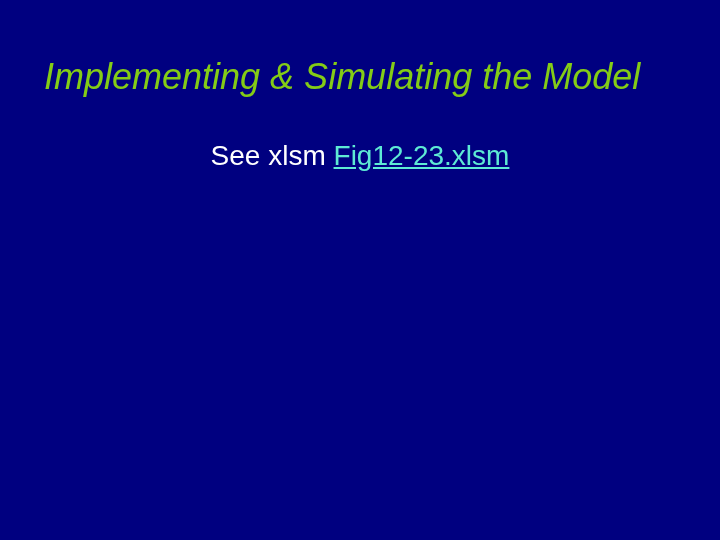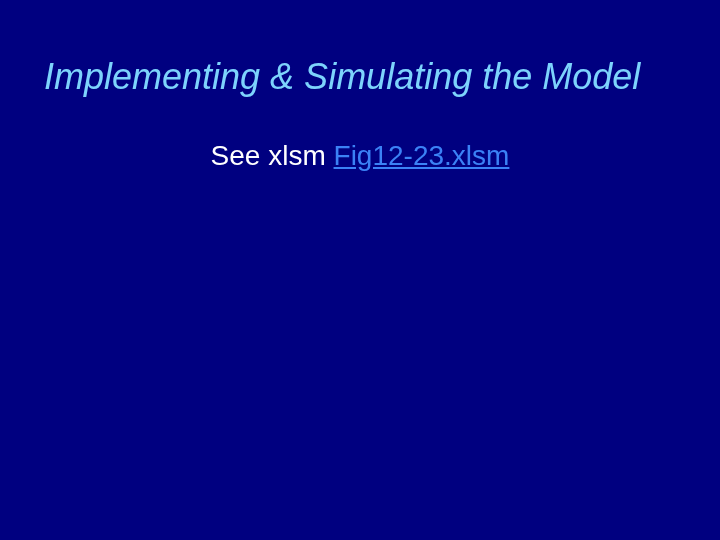--- a/index.html
+++ b/index.html
@@ -21,34 +21,34 @@
     box-sizing: border-box;
   }
   .title {
     position: absolute;
     top: 56px;
     left: 44px;
     right: 44px;
     font-size: 36px;
     font-style: italic;
     font-weight: normal;
-    color: #7dd3fc;
+    color: #84cc16;
   }
   .subtitle-line {
     position: absolute;
     top: 140px;
     left: 0;
     right: 0;
     text-align: center;
     font-size: 28px;
     color: #ffffff;
   }
   .file-link {
     text-decoration: underline;
-    color: #3b82f6;
+    color: #5eead4;
   }
 </style>
 </head>
 <body>
 
 <div class="slide">
   <div class="title">Implementing &amp; Simulating the Model</div>
   <div class="subtitle-line">
     <span>See xlsm </span><span class="file-link">Fig12-23.xlsm</span>
   </div>

